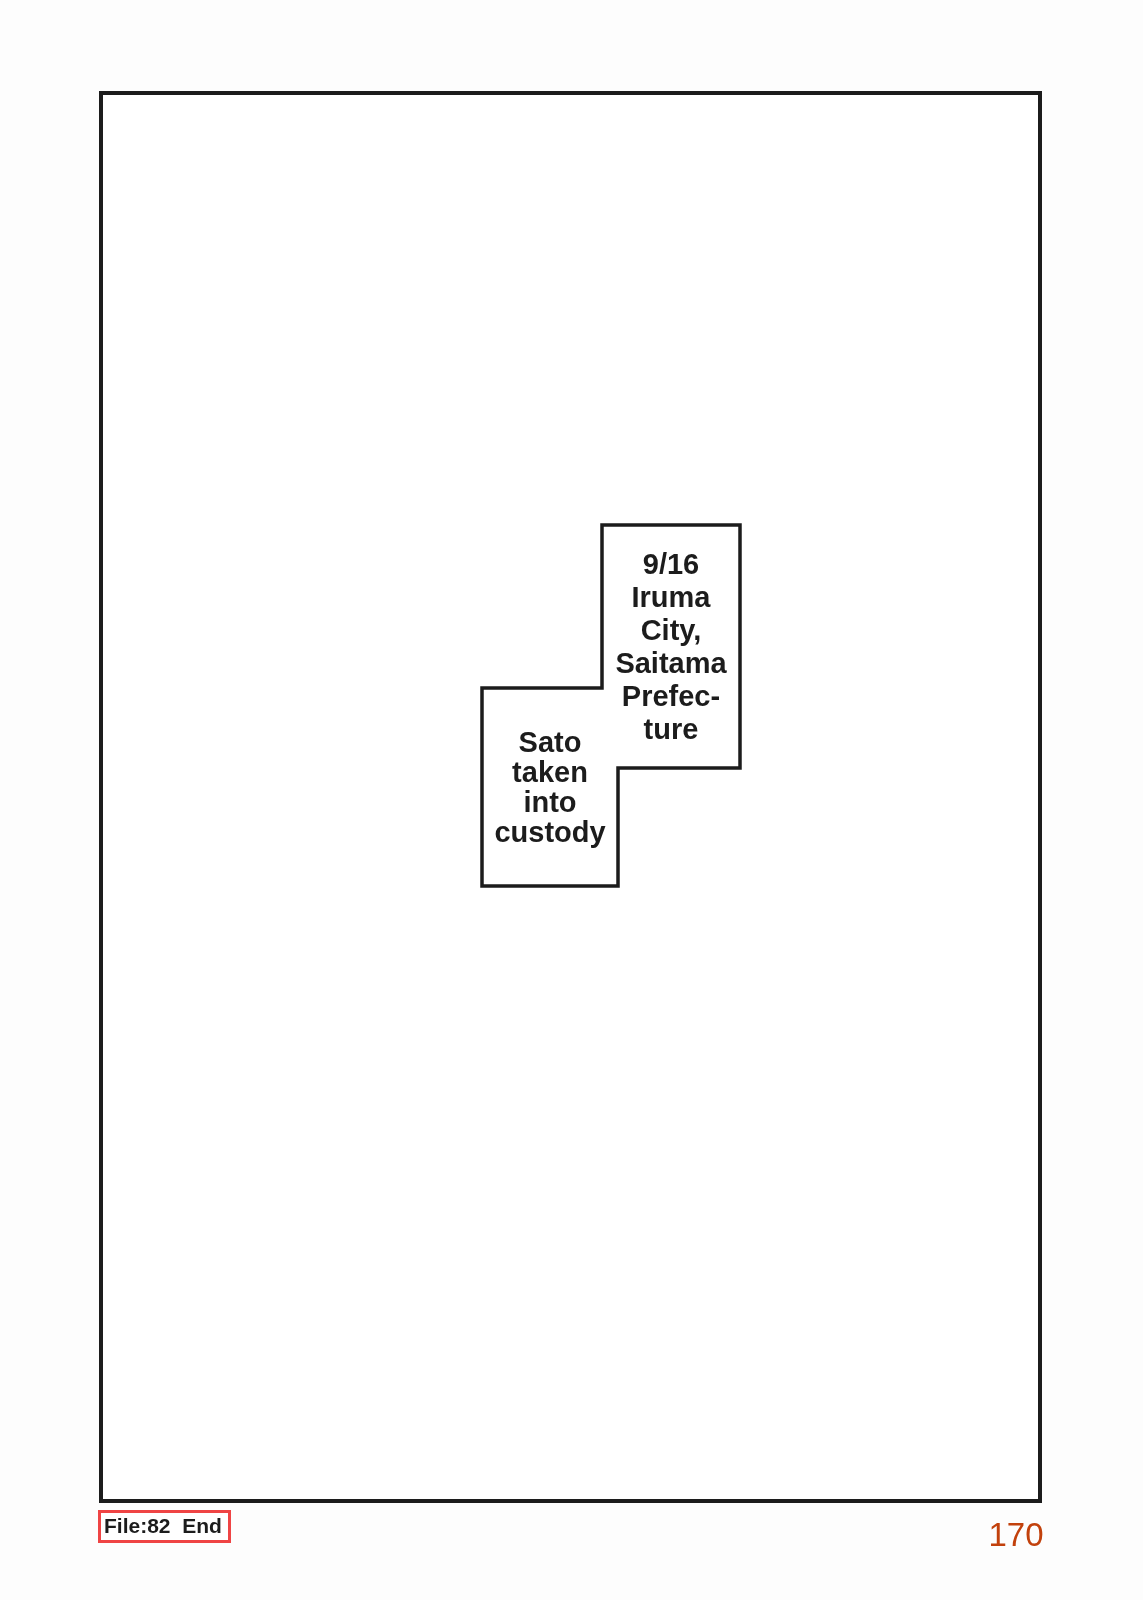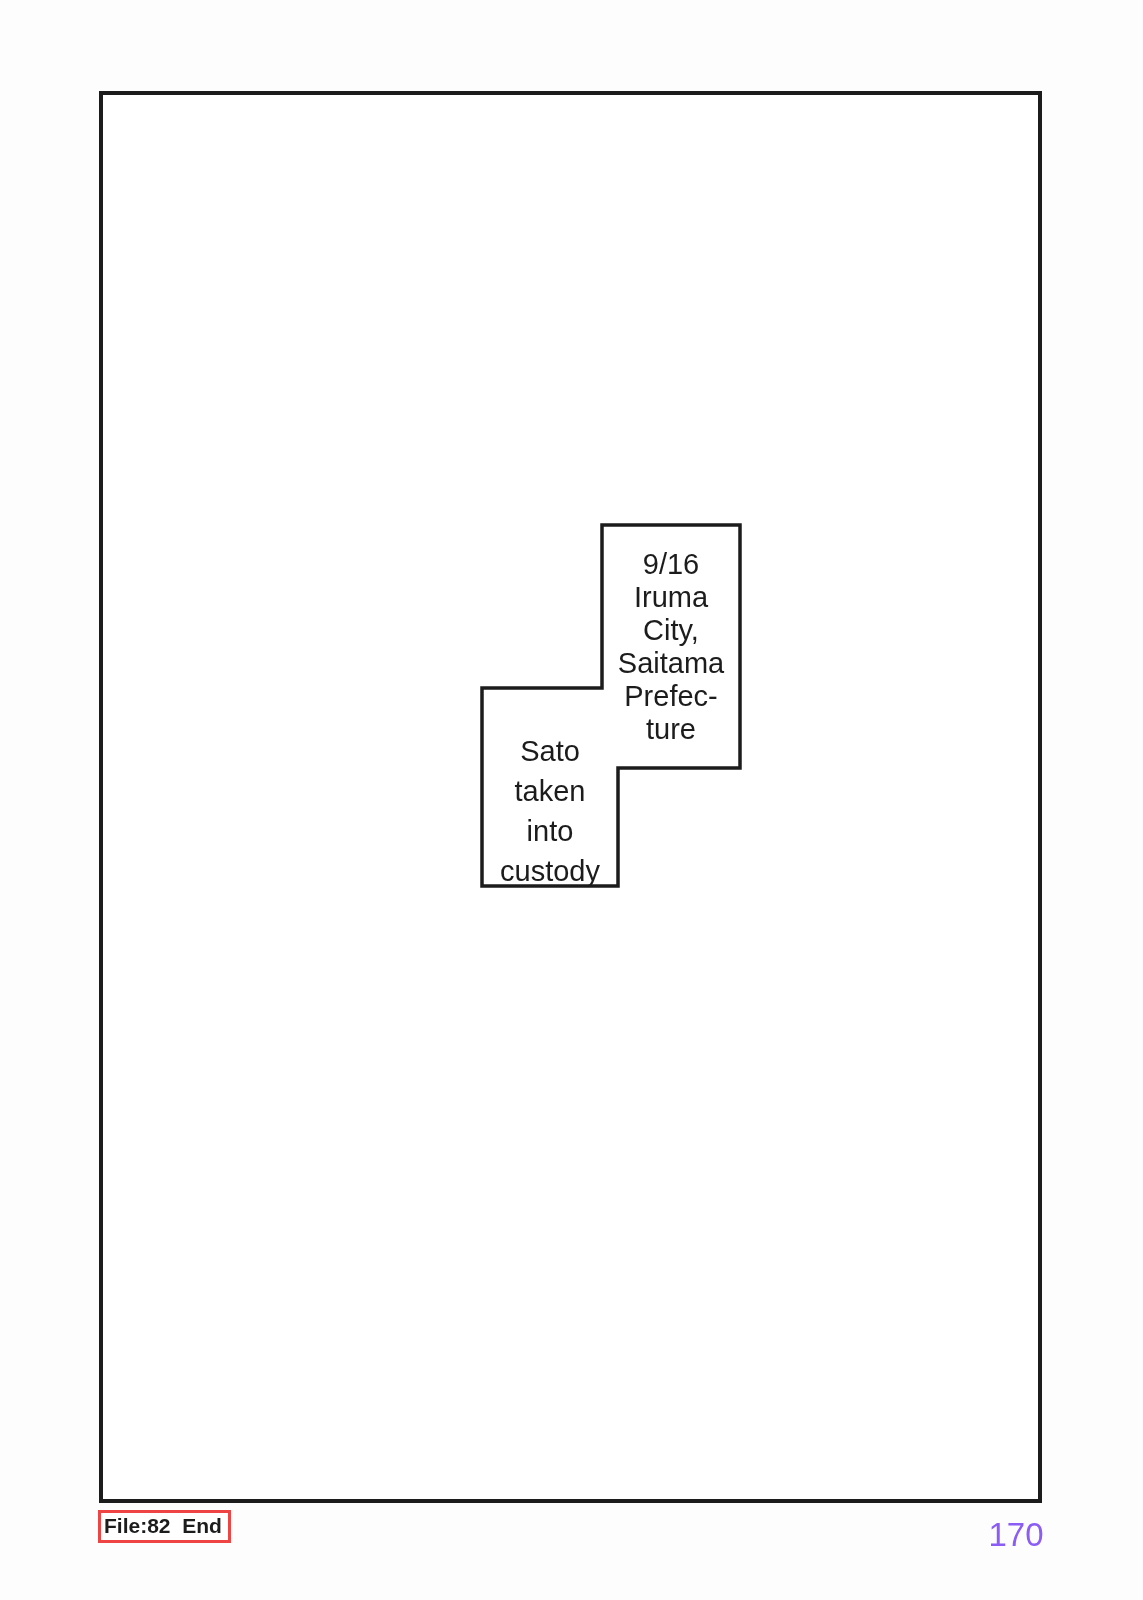--- a/index.html
+++ b/index.html
@@ -41,39 +41,38 @@
     stroke-width: 3.5;
     stroke-linejoin: miter;
   }
   .caption {
     position: absolute;
     display: flex;
     align-items: center;
     justify-content: center;
     text-align: center;
     white-space: pre-line;
-    font-weight: normal;
+    font-weight: bold;
     color: #1c1c1c;
   }
   .caption-date-location {
     left: 602px;
     top: 525px;
     width: 138px;
     height: 243px;
     font-size: 29px;
     line-height: 33px;
   }
   .caption-event {
     left: 482px;
     top: 688px;
     width: 136px;
     height: 198px;
     font-size: 29px;
-    line-height: 40px;
-    margin-top: 24px;
+    line-height: 30px;
   }
   
   .file-end-box {
     position: absolute;
     left: 98px;
     top: 1510px;
     border: 3px solid #ef4444;
     background: #ffffff;
     padding: 1px 6px 2px 3px;
     display: inline-block;
@@ -88,21 +87,21 @@
   
   .page-number {
     position: absolute;
     left: 986px;
     top: 1518px;
     width: 60px;
     text-align: center;
     font-size: 33px;
     line-height: 33px;
     font-weight: 500;
-    color: #8b5cf6;
+    color: #c2410c;
   }
 </style>
 </head>
 <body>
 
 <div class="page-root">
 
   <div class="panel-border"></div>
 
   <svg class="caption-outline" width="292" height="397" viewBox="0 0 292 397" xmlns="http://www.w3.org/2000/svg">

